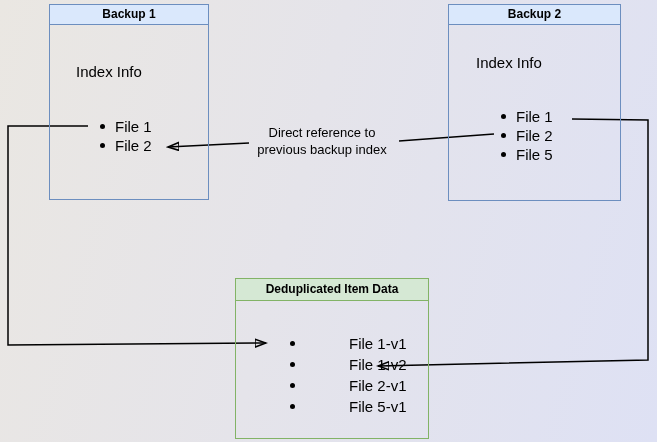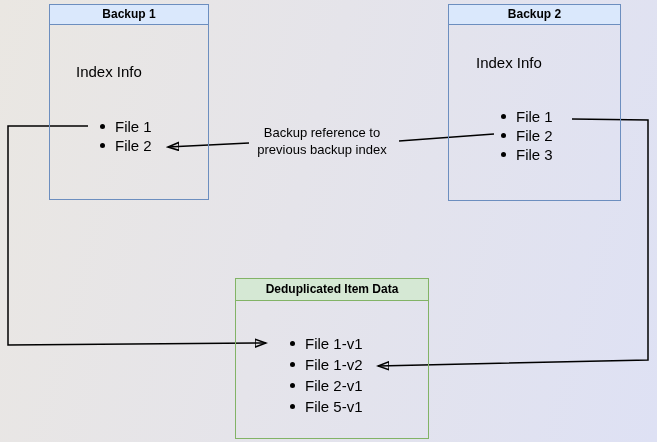--- a/index.html
+++ b/index.html
@@ -60,21 +60,21 @@
     margin: 0; padding: 0;
     list-style: none;
   }
   ul.file-list li {
     display: flex;
     align-items: center;
     height: 19px;
     font-size: 15px;
     white-space: nowrap;
   }
-  .green ul.file-list li { height: 21px; }
+  .green ul.file-list li { height: 21px; gap: 44px; }
   .dot {
     flex: 0 0 auto;
     width: 5px; height: 5px;
     border-radius: 50%;
     background: #000;
     margin-right: 10px;
   }
   
   #backup1 { left: 49px;  top: 4px;   width: 160px; height: 196px; }
   #backup1 .section-label { left: 26px; top: 58px; }
@@ -136,21 +136,21 @@
       <li>
         <span class="dot"></span>
         <span>File 1</span>
       </li>
       <li>
         <span class="dot"></span>
         <span>File 2</span>
       </li>
       <li>
         <span class="dot"></span>
-        <span>File 3</span>
+        <span>File 5</span>
       </li>
     </ul>
   </div>
 
   <div class="box green" id="dedup">
     <div class="box-header">Deduplicated Item Data</div>
     <ul class="file-list">
       <li>
         <span class="dot"></span>
         <span>File 1-v1</span>
@@ -164,17 +164,17 @@
         <span>File 2-v1</span>
       </li>
       <li>
         <span class="dot"></span>
         <span>File 5-v1</span>
       </li>
     </ul>
   </div>
 
   <div class="edge-label">
-    <span>Backup reference to</span>
+    <span>Direct reference to</span>
     <span>previous backup index</span>
   </div>
 
 </div>
 
 </body></html>

